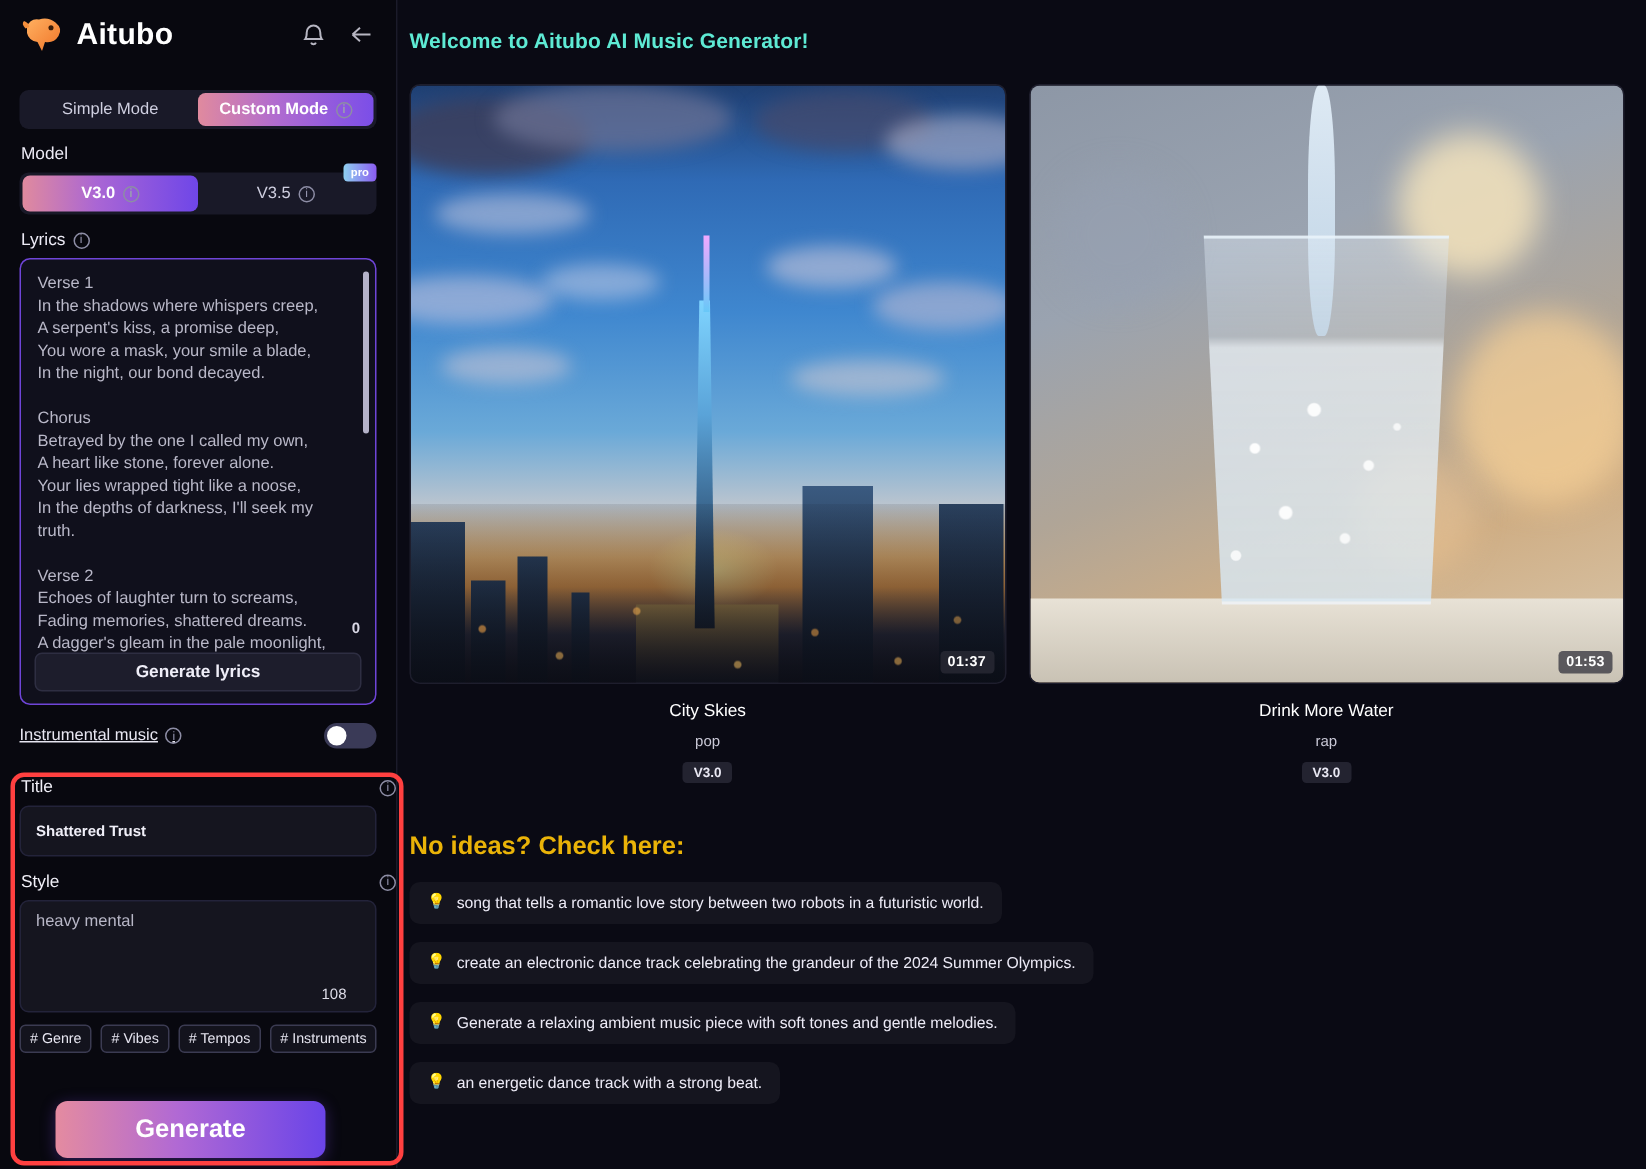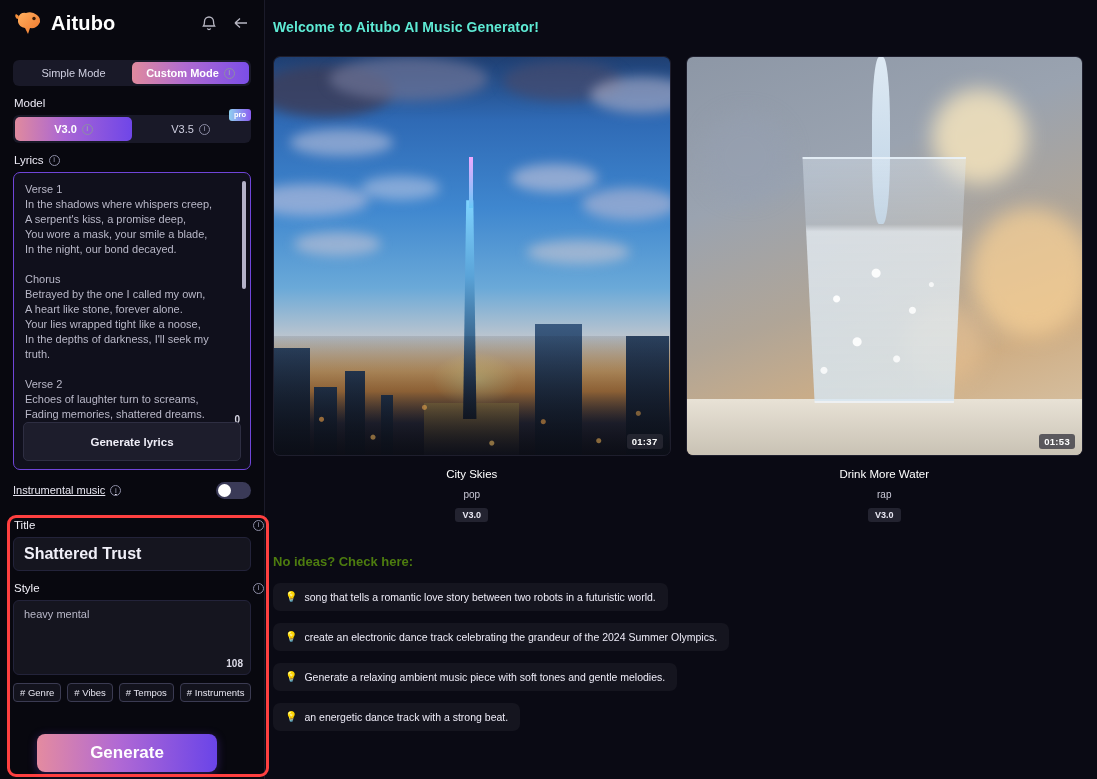--- a/index.html
+++ b/index.html
@@ -90,21 +90,21 @@
   }
   .lyr-scroll {
     position: absolute; top: 8px; right: 4px;
     width: 4px; height: 108px; background: #b4b2c8; border-radius: 3px;
   }
   .char-count {
     position: absolute; right: 10px; bottom: 44px;
     font-size: 10px; color: #d8d7e4; font-weight: bold;
   }
   .gen-lyrics {
-    position: absolute; left: 9px; right: 9px; bottom: 8px; height: 39px;
+    position: absolute; left: 9px; right: 9px; bottom: 8px; height: 26px;
     background: #1d1d2c; border: 1px solid #2e2e42; border-radius: 5px;
     display: flex; align-items: center; justify-content: center;
     color: #efeef8; font-size: 11.5px; font-weight: 600; cursor: pointer;
   }
 
   .inst-row {
     display: flex; align-items: center; margin: 9px 13px 0 13px; height: 22px;
   }
   .inst-lbl { font-size: 11px; color: #e7e6f1; display:flex; align-items:flex-end; gap:5px;text-decoration:underline;}
   .switch {
@@ -123,31 +123,31 @@
   }
 
   .field-label {
     font-size: 11.5px; color: #f1f0f8; display: flex; align-items: center;
     gap: 5px; margin: 0 0 6px 14px; font-weight: 500; justify-content: space-between;
   }
   .title-input {
     margin: 0 13px; height: 28px; background: #15151f;
     border: 1px solid #23233a; border-radius: 6px;
     display: flex; align-items: center; padding: 16px 10px;
-    font-size: 16px; color: #f0eff8; font-weight: 600; cursor: text;
+    font-size: 10px; color: #f0eff8; font-weight: 600; cursor: text;
   }
   .style-box {
     margin: 0 13px; height: 75px; background: #15151f;
     border: 1px solid #23233a; border-radius: 6px;
     padding: 7px 10px; position: relative; cursor: text;
   }
   .style-val { font-size: 11px; color: #b8b7c7; }
   .style-count {
-    position: absolute; right: 7px; bottom: 5px;
-    font-size: 10px; color: #dddce8; font-weight: bold;
+    position: absolute; right: 19px; bottom: 5px;
+    font-size: 10px; color: #dddce8; font-weight: normal;
   }
   .tags { display: flex; gap: 6px; margin: 8px 0 0 13px; }
   .tag {
     border: 1px solid #3b3b52; border-radius: 4px; background: #13131d;
     font-size: 9.5px; color: #e6e5f0; padding: 3px 6px; cursor: pointer;
     white-space: nowrap;
   }
   .generate-btn {
     position: absolute; left: 37px; width: 180px; height: 38px; bottom: 7px;
     border-radius: 8px; display: flex; align-items: center; justify-content: center;
@@ -179,21 +179,21 @@
     text-align: center; color: #ffffff; font-size: 11.5px;
     margin-top: 12px; font-weight: 500;
   }
   .card-genre { text-align: center; color: #c9c8d6; font-size: 10px; margin-top: 9px; }
   .card-ver-row { display: flex; justify-content: center; margin-top: 8px; }
   .ver-badge {
     background: #232330; color: #e9e8f3; font-size: 9px; font-weight: bold;
     padding: 2px 7px; border-radius: 3px;
   }
   .ideas-hd {
-    color: #4d7c0f; font-size: 13px; font-weight: bold; margin-top: 32px;
+    color: #eab308; font-size: 17px; font-weight: bold; margin-top: 32px;
   }
   .ideas { margin-top: 14px; display: flex; flex-direction: column; gap: 12px; }
   .idea {
     display: inline-flex; align-items: center; gap: 7px;
     background: #15151f; border-radius: 7px; padding: 8px 12px;
     font-size: 10.5px; color: #eceaf6; cursor: pointer;
     align-self: flex-start;
   }
   .bulb { font-size: 10px; line-height: 1; }
 

